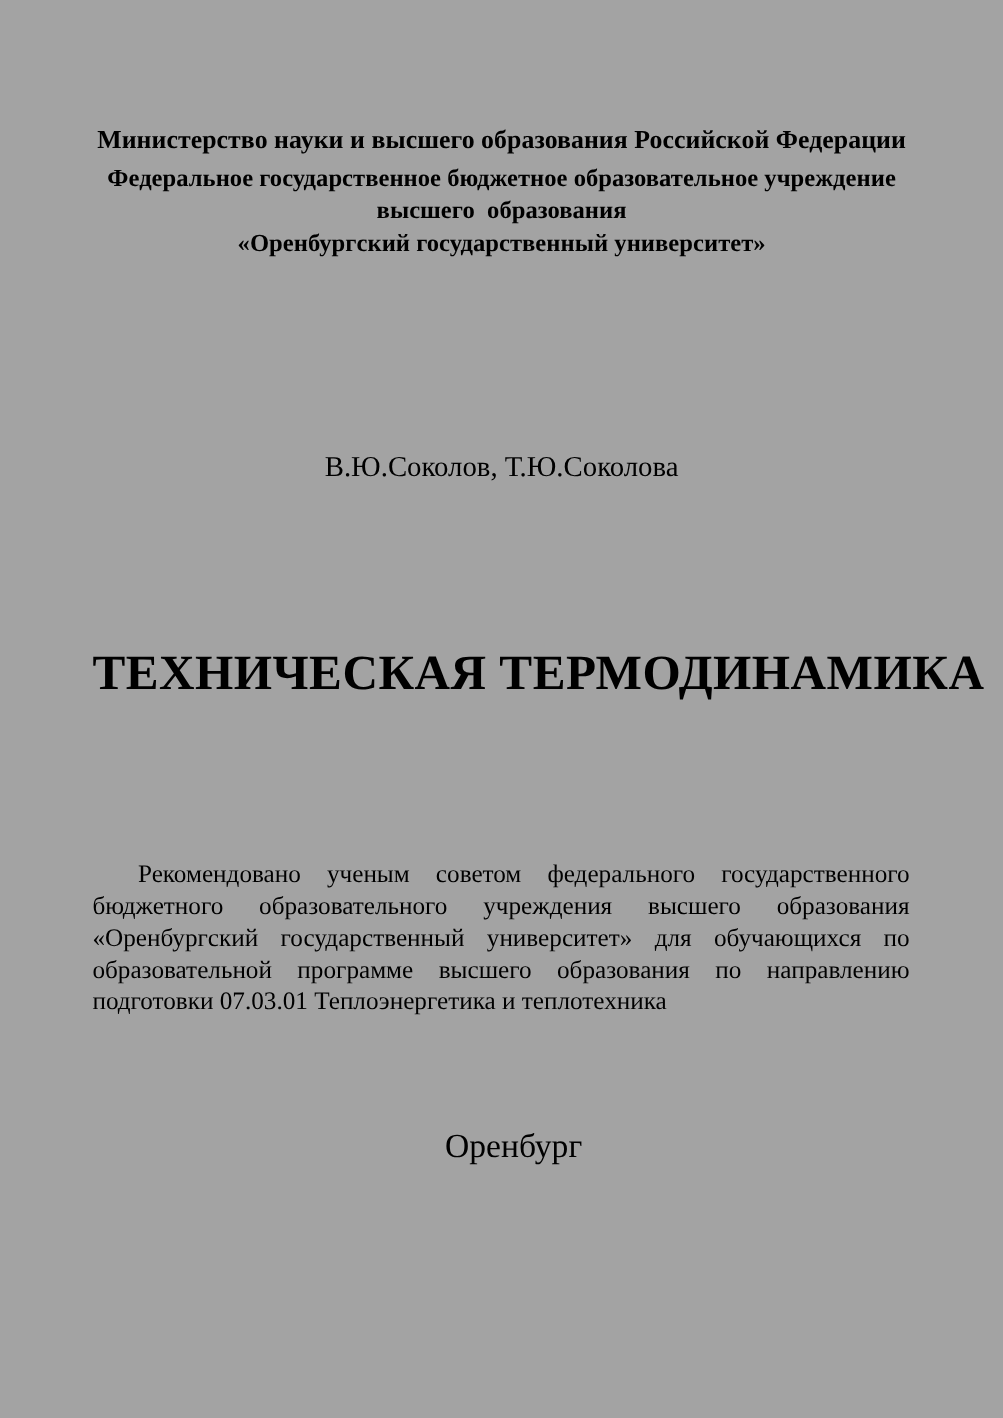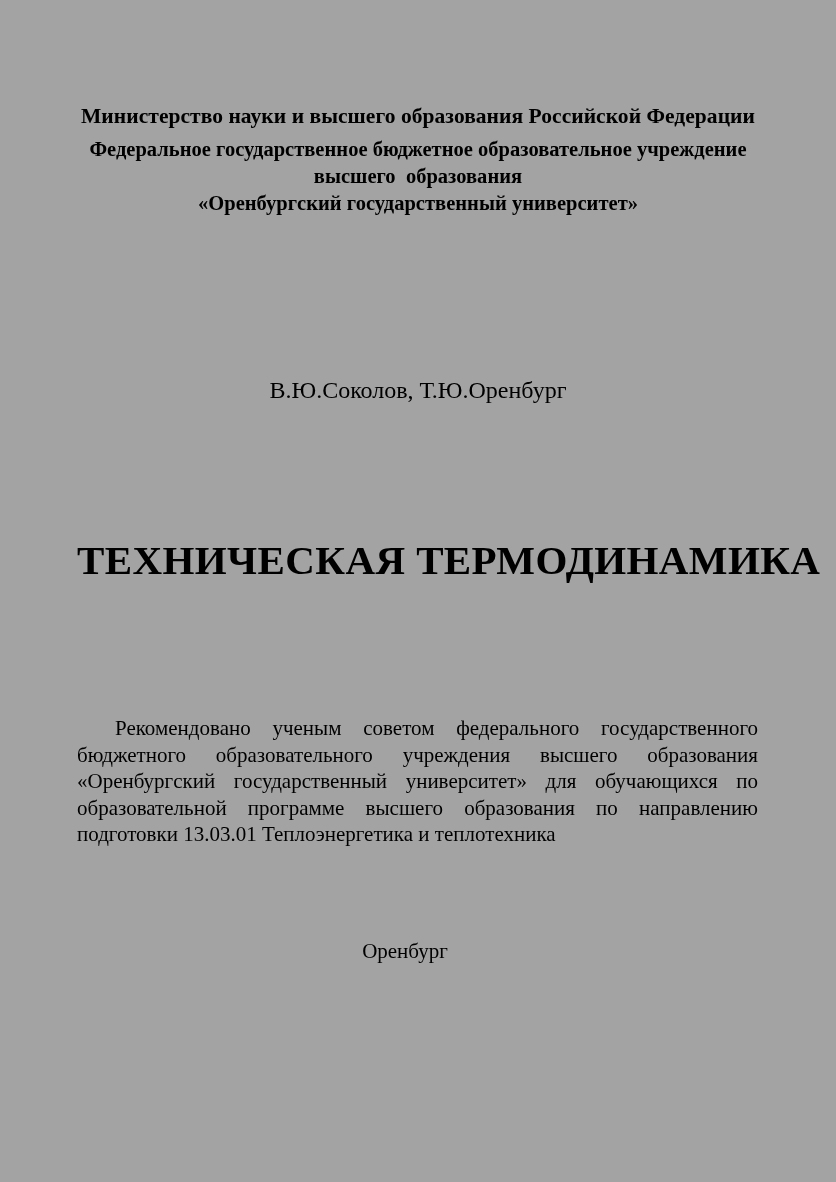--- a/index.html
+++ b/index.html
@@ -87,25 +87,25 @@
     text-justify: inter-word;
     font-size: 21px;
     line-height: 1.265;
     text-indent: 38px;
     hyphens: none;
   }
 
   
   .imprint {
     position: absolute;
-    left: 64px;
+    left: 87px;
     top: 938px;
     width: 682px;
     text-align: center;
-    font-size: 21px;
+    font-size: 28px;
     line-height: 1.28;
   }
   .imprint div {
     white-space: nowrap;
   }
 </style>
 </head>
 <body>
 
 <div class="page">
@@ -113,23 +113,23 @@
   <div class="header-block">
     <div class="ministry-line">Министерство науки и высшего образования Российской Федерации</div>
 
     <div class="institution-block">
       <div class="institution-line">Федеральное государственное бюджетное образовательное учреждение</div>
       <div class="institution-line">высшего  образования</div>
       <div class="institution-line">«Оренбургский государственный университет»</div>
     </div>
   </div>
 
-  <div class="authors">В.Ю.Соколов, Т.Ю.Оренбург</div>
+  <div class="authors">В.Ю.Соколов, Т.Ю.Соколова</div>
 
   <h1 class="main-title">ТЕХНИЧЕСКАЯ ТЕРМОДИНАМИКА</h1>
 
-  <p class="recommendation">Рекомендовано ученым советом федерального государственного бюджетного образовательного учреждения высшего образования «Оренбургский государственный университет» для обучающихся по образовательной программе высшего образования по направлению подготовки 13.03.01 Теплоэнергетика и теплотехника</p>
+  <p class="recommendation">Рекомендовано ученым советом федерального государственного бюджетного образовательного учреждения высшего образования «Оренбургский государственный университет» для обучающихся по образовательной программе высшего образования по направлению подготовки 07.03.01 Теплоэнергетика и теплотехника</p>
 
   <div class="imprint">
     <div>Оренбург</div>
   </div>
 
 </div>
 
 </body></html>

